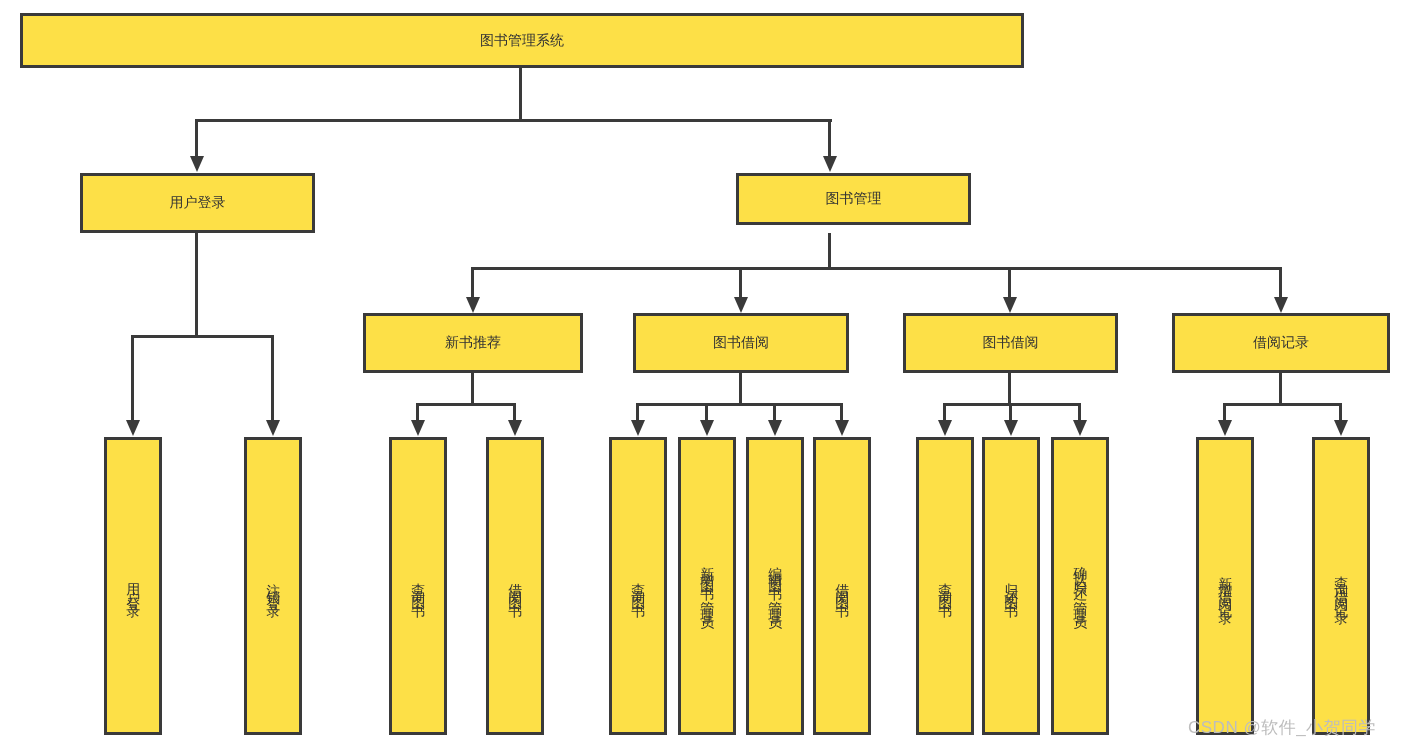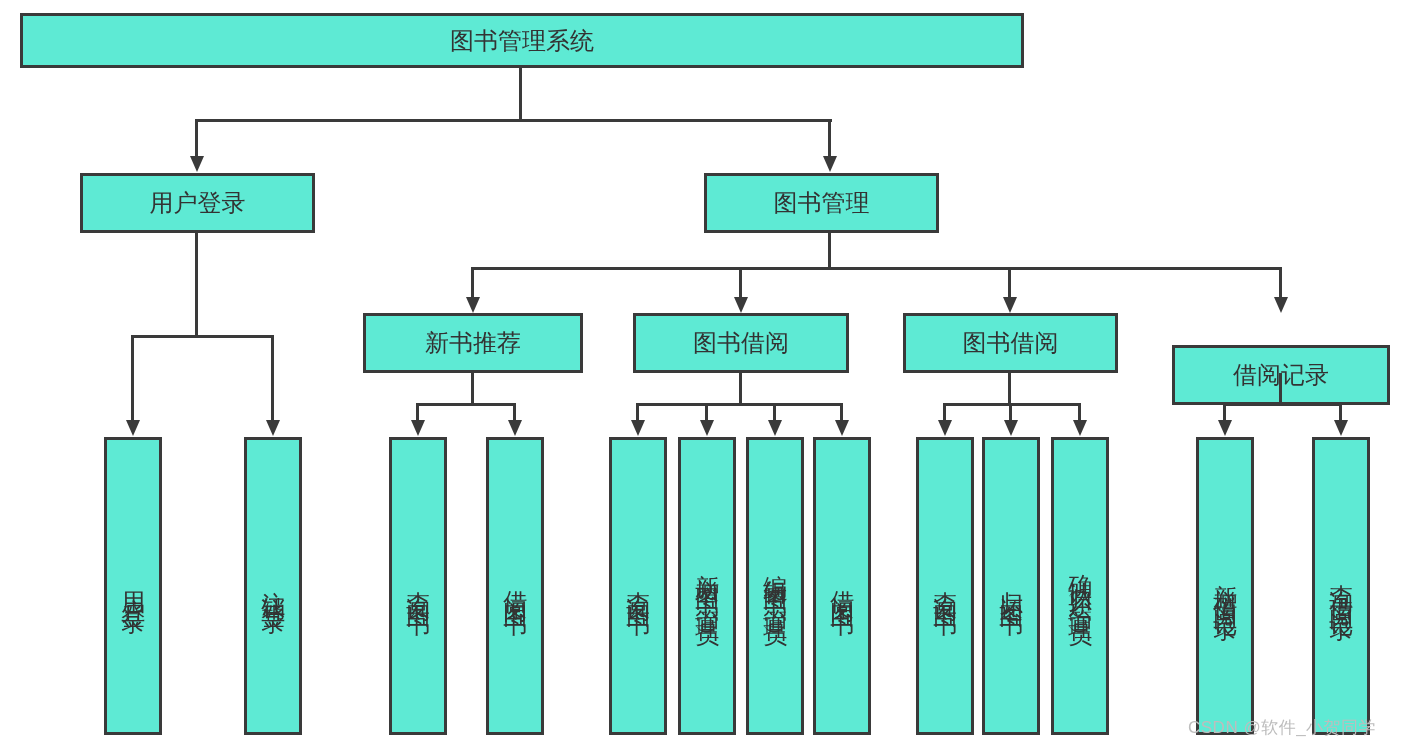--- a/index.html
+++ b/index.html
@@ -1,23 +1,23 @@
 <!DOCTYPE html>
 <html><head>
 <meta charset="utf-8">
 <style>
   html,body{margin:0;padding:0;background:#ffffff;}
   .canvas{
     position:relative;width:1405px;height:747px;background:#ffffff;
     font-family:"Liberation Sans", sans-serif;color:#333333;overflow:hidden;
   }
   .box{
-    position:absolute;box-sizing:border-box;border:3px solid #3a3a3a;background:#5eead4;
+    position:absolute;box-sizing:border-box;border:3px solid #3a3a3a;background:#fde047;
     display:flex;align-items:center;justify-content:center;
-    font-size:24px;color:#333333;
+    font-size:14px;color:#333333;
   }
   .vbox span{
     writing-mode:vertical-rl;text-orientation:mixed;line-height:1.1;letter-spacing:7px;
   }
   .hline,.vline{position:absolute;background:#3a3a3a;}
   .hline{height:3px;}
   .vline{width:3px;}
   .arr{
     position:absolute;width:0;height:0;
     border-left:7px solid transparent;border-right:7px solid transparent;
@@ -40,21 +40,21 @@
   <div class="vline" style="left:519px;top:68px;height:52px;"></div>
   <div class="hline" style="left:196px;top:119px;width:636px;"></div>
   <div class="vline" style="left:195px;top:119px;height:38px;"></div>
   <div class="arr" style="left:190px;top:156px;"></div>
   <div class="vline" style="left:828px;top:119px;height:38px;"></div>
   <div class="arr" style="left:823px;top:156px;"></div>
 
   <div class="box" style="left:80px;top:173px;width:235px;height:60px;">
     <span>用户登录</span>
   </div>
-  <div class="box" style="left:704px;top:173px;width:235px;height:60px;">
+  <div class="box" style="left:736px;top:173px;width:235px;height:52px;">
     <span>图书管理</span>
   </div>
 
   <div class="vline" style="left:195px;top:233px;height:104px;"></div>
   <div class="hline" style="left:131px;top:335px;width:143px;"></div>
   <div class="vline" style="left:131px;top:335px;height:87px;"></div>
   <div class="arr" style="left:126px;top:420px;"></div>
   <div class="vline" style="left:271px;top:335px;height:87px;"></div>
   <div class="arr" style="left:266px;top:420px;"></div>
 
@@ -71,21 +71,21 @@
 
   <div class="box" style="left:633px;top:313px;width:216px;height:60px;">
     <span>图书借阅</span>
   </div>
   <div class="box" style="left:363px;top:313px;width:220px;height:60px;">
     <span>新书推荐</span>
   </div>
   <div class="box" style="left:903px;top:313px;width:215px;height:60px;">
     <span>图书借阅</span>
   </div>
-  <div class="box" style="left:1172px;top:313px;width:218px;height:60px;margin-top:32px;">
+  <div class="box" style="left:1172px;top:313px;width:218px;height:60px;">
     <span>借阅记录</span>
   </div>
 
   <div class="vline" style="left:471px;top:373px;height:33px;"></div>
   <div class="hline" style="left:416px;top:403px;width:100px;"></div>
   <div class="vline" style="left:416px;top:403px;height:19px;"></div>
   <div class="arr" style="left:411px;top:420px;"></div>
   <div class="vline" style="left:513px;top:403px;height:19px;"></div>
   <div class="arr" style="left:508px;top:420px;"></div>
 

